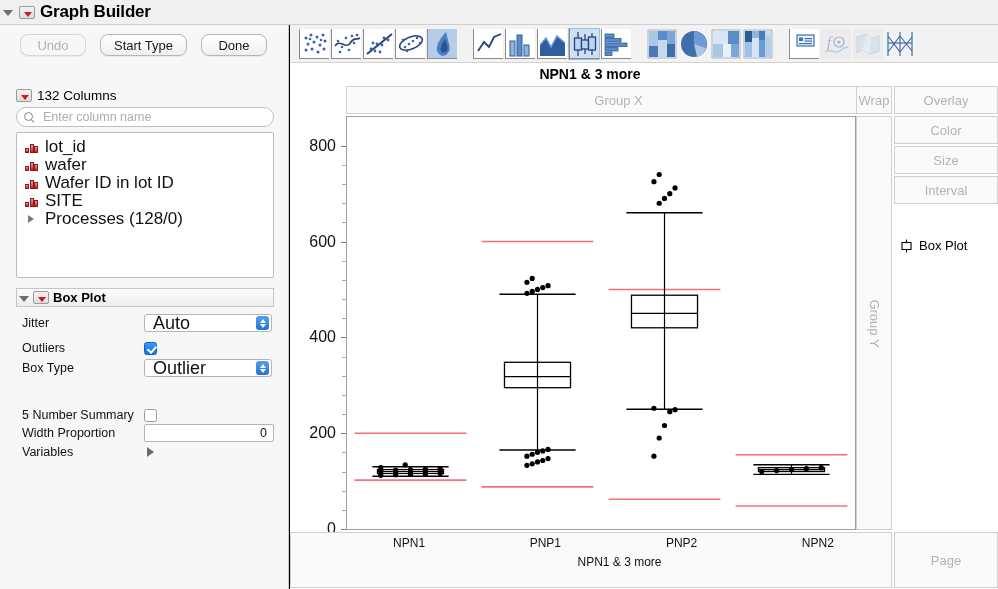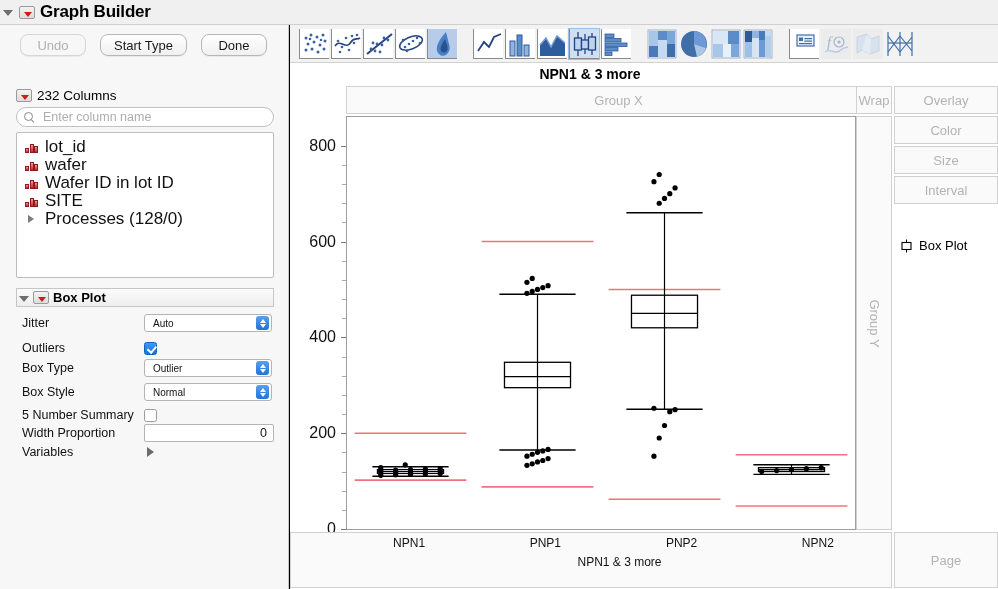--- a/index.html
+++ b/index.html
@@ -154,21 +154,21 @@
 
   .optrow {
     position: absolute; left: 22px; height: 20px;
     display: flex; align-items: center; width: 252px;
   }
   .optlabel { font-size: 12.5px; color: #111; width: 122px; flex: 0 0 auto; }
   .combo {
     width: 128px; height: 18px; background: #ffffff;
     border: 1px solid #b4b4b4; border-radius: 3px;
     display: flex; align-items: center; position: relative;
-    padding-left: 8px; font-size: 10px; color: #111;
+    padding-left: 8px; font-size: 18px; color: #111;
   }
   .combo .stepper {
     position: absolute; right: 2px; top: 1px; width: 13px; height: 14px;
     background: linear-gradient(#5a9fe8,#1f74d6);
     border-radius: 3px;
   }
   .combo .stepper::before, .combo .stepper::after {
     content: ""; position: absolute; left: 4px;
     border-left: 3px solid transparent; border-right: 3px solid transparent;
   }
@@ -319,21 +319,21 @@
   <div class="leftpanel">
 
     <div class="btnrow">
       <div class="jbtn disabled">Undo</div>
       <div class="jbtn">Start Type</div>
       <div class="jbtn">Done</div>
     </div>
 
     <div class="colhdr">
       <div class="redpop"></div>
-      <div class="lbl">232 Columns</div>
+      <div class="lbl">132 Columns</div>
     </div>
 
     <div class="searchbox">
       <div class="mag"></div>
       <input type="text" placeholder="Enter column name" style="">
     </div>
 
     <div class="collist">
       <div class="colitem">
         <span class="icon-bars">
@@ -393,27 +393,20 @@
     </div>
 
     <div class="optrow" style="top:333px">
       <div class="optlabel">Box Type</div>
       <div class="combo">
         <span>Outlier</span>
         <span class="stepper"></span>
       </div>
     </div>
 
-    <div class="optrow" style="top:357px">
-      <div class="optlabel">Box Style</div>
-      <div class="combo">
-        <span>Normal</span>
-        <span class="stepper"></span>
-      </div>
-    </div>
 
     <div class="optrow" style="top:380px">
       <div class="optlabel">5 Number Summary</div>
       <div class="cbox"></div>
     </div>
 
     <div class="optrow" style="top:398px">
       <div class="optlabel">Width Proportion</div>
       <div class="numfield">0</div>
     </div>

